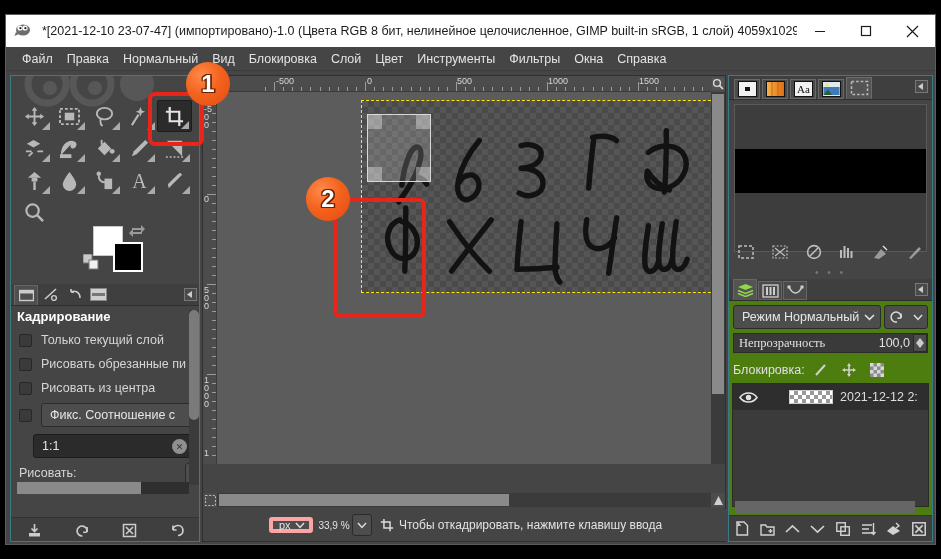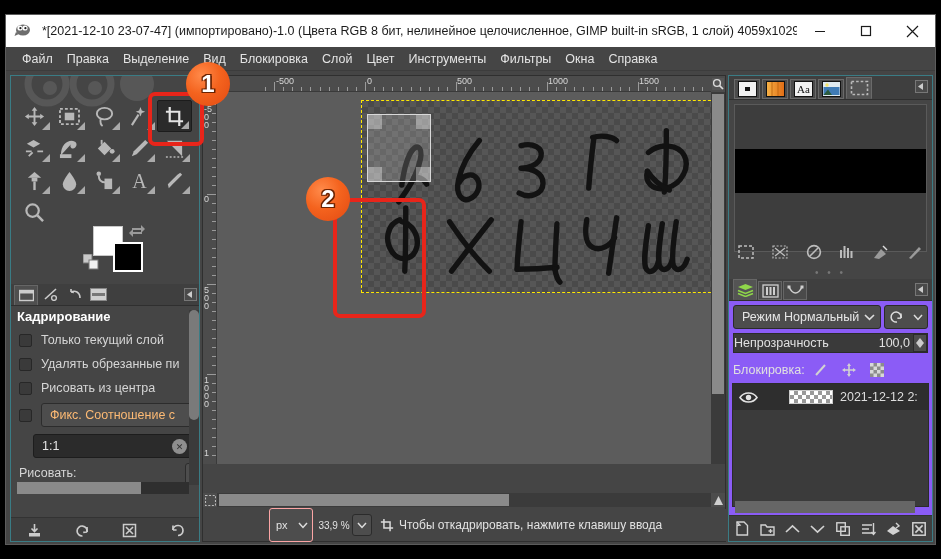--- a/index.html
+++ b/index.html
@@ -132,21 +132,21 @@
     display:flex; align-items:center; height:24px; padding-left:8px;
   }
   .chk{
     width:13px;height:13px;background:#3a3a3a;border:1px solid #272727;border-radius:2px;
     flex:0 0 auto;
   }
   .chk-lab{ margin-left:9px; color:#d6d6d6; font-size:12.5px; white-space:nowrap; }
   .combo{
     margin-left:9px; height:24px; flex:1 1 auto; background:#4d4d4d;
     border:1px solid #2c2c2c; border-radius:3px; display:flex;align-items:center;
-    padding-left:8px; color:#fdba74; font-size:12.5px; white-space:nowrap; overflow:hidden;
+    padding-left:8px; color:#e5e5e5; font-size:12.5px; white-space:nowrap; overflow:hidden;
   }
   .entry{
     margin:4px 8px 0 22px; height:24px; background:#2b2b2b; border:1px solid #1d1d1d;
     border-radius:3px; display:flex; align-items:center; padding:0 4px 0 8px;
     color:#e6e6e6; font-size:12.5px; position:relative;
   }
   .entry .clearbtn{
     position:absolute; right:5px; top:4px; width:15px;height:15px;border-radius:8px;
     background:#8f8f8f; color:#333; font-size:9px; display:flex;align-items:center;justify-content:center;
   }
@@ -227,21 +227,21 @@
   }
   .qmask{
     position:absolute; left:0; bottom:34px; width:14px; height:14px; background:#4c4c4c;
     display:flex;align-items:center;justify-content:center;
   }
   .statusbar{
     position:absolute; left:0; bottom:0; width:524px; height:32px;
     background:#454545; display:flex; align-items:center; padding-left:66px;
   }
   .unit-combo{
-    width:44px;height:34px;background:#4d4d4d;border:1px solid #fca5a5;border-radius:3px;
+    width:44px;height:16px;background:#4d4d4d;border:4px solid #fca5a5;border-radius:3px;
     display:flex;align-items:center;justify-content:space-between;padding:0 4px 0 6px;
     color:#e2e2e2; font-size:11px;
   }
   .zoom-entry{
     margin-left:3px;width:36px;height:22px;background:#454545;
     display:flex;align-items:center;justify-content:center;color:#e2e2e2;font-size:10px;
   }
   .zoom-arrow{
     width:20px;height:22px;background:#4d4d4d;border:1px solid #2b2b2b;border-radius:3px;
     display:flex;align-items:center;justify-content:center;
@@ -279,21 +279,21 @@
     position:absolute; left:0; bottom:16px; width:203px; height:22px;
     display:flex; align-items:center; justify-content:space-around;
   }
   .rtool-row div{ width:22px;height:20px;display:flex;align-items:center;justify-content:center;}
   .grip{
     position:absolute; left:0; bottom:2px; width:203px; height:10px;
     display:flex;align-items:center;justify-content:center; color:#777; font-size:10px; letter-spacing:3px;
   }
 
   .rdock-bot{
-    position:absolute; left:0; top:203px; width:203px; height:262px; background:#8b5cf6;
+    position:absolute; left:0; top:203px; width:203px; height:262px; background:#4d7c0f;
   }
   .ltabs{
     position:absolute; left:0; top:0; width:203px; height:22px; background:#3f3f3f;
     display:flex; align-items:flex-end; padding-left:4px; border-bottom:1px solid #2f2f2f;
   }
   .ltab{
     width:24px;height:19px;margin-right:1px;display:flex;align-items:center;justify-content:center;
     background:#4a4a4a;border:1px solid #666;
   }
   .ltab.active{ background:#545454;height:21px;border-bottom-color:#545454;}
@@ -306,21 +306,21 @@
     color:#e6e6e6; font-size:12.5px;
   }
   .mode-extra{
     width:44px; margin-left:3px; background:#4d4d4d; border:1px solid #2b2b2b; border-radius:3px;
     display:flex;align-items:center;justify-content:space-around;
   }
   .opacity-row{
     position:absolute; left:4px; top:54px; width:195px; height:20px;
     background:#3a3a3a; border:1px solid #2b2b2b; display:flex; align-items:center;
   }
-  .opacity-lab{ color:#e0e0e0; font-size:12.5px; }
+  .opacity-lab{ margin-left:5px; color:#e0e0e0; font-size:12.5px;font-family:Liberation Serif, serif; }
   .opacity-val{ margin-left:auto; color:#e0e0e0; font-size:12.5px;}
   .opacity-spin{
     width:14px;height:18px;margin-left:3px;background:#4d4d4d;border:1px solid #2b2b2b;
     display:flex;flex-direction:column;align-items:center;justify-content:center;
   }
   .lock-row{
     position:absolute; left:4px; top:80px; width:195px; height:22px;
     display:flex; align-items:center; color:#e0e0e0; font-size:12.5px;
   }
   .lock-item{ width:24px;height:20px;display:flex;align-items:center;justify-content:center;margin-left:4px;}
@@ -401,21 +401,21 @@
           <svg width="13" height="13" viewBox="0 0 13 13">
               <path d="M1 1 L12 12 M12 1 L1 12" stroke="#1b1b1b" stroke-width="1.2"></path>
             </svg>
         </span>
       </span>
     </div>
 
     <div class="menubar">
       <span class="menuitem">Файл</span>
       <span class="menuitem">Правка</span>
-      <span class="menuitem">Выделение</span>
+      <span class="menuitem">Нормальный</span>
       <span class="menuitem">Вид</span>
       <span class="menuitem">Блокировка</span>
       <span class="menuitem">Слой</span>
       <span class="menuitem">Цвет</span>
       <span class="menuitem">Инструменты</span>
       <span class="menuitem">Фильтры</span>
       <span class="menuitem">Окна</span>
       <span class="menuitem">Справка</span>
     </div>
 
@@ -597,21 +597,21 @@
 
           <div class="opt-body">
             <div class="opt-title">Кадрирование</div>
 
             <div class="chk-row">
               <span class="chk"></span>
               <span class="chk-lab">Только текущий слой</span>
             </div>
             <div class="chk-row">
               <span class="chk"></span>
-              <span class="chk-lab">Удалять обрезанные пи</span>
+              <span class="chk-lab">Рисовать обрезанные пи</span>
             </div>
             <div class="chk-row">
               <span class="chk"></span>
               <span class="chk-lab">Рисовать из центра</span>
             </div>
             <div class="chk-row" style="height:30px;">
               <span class="chk"></span>
               <span class="combo">Фикс. Соотношение с</span>
             </div>
             <div class="entry">

